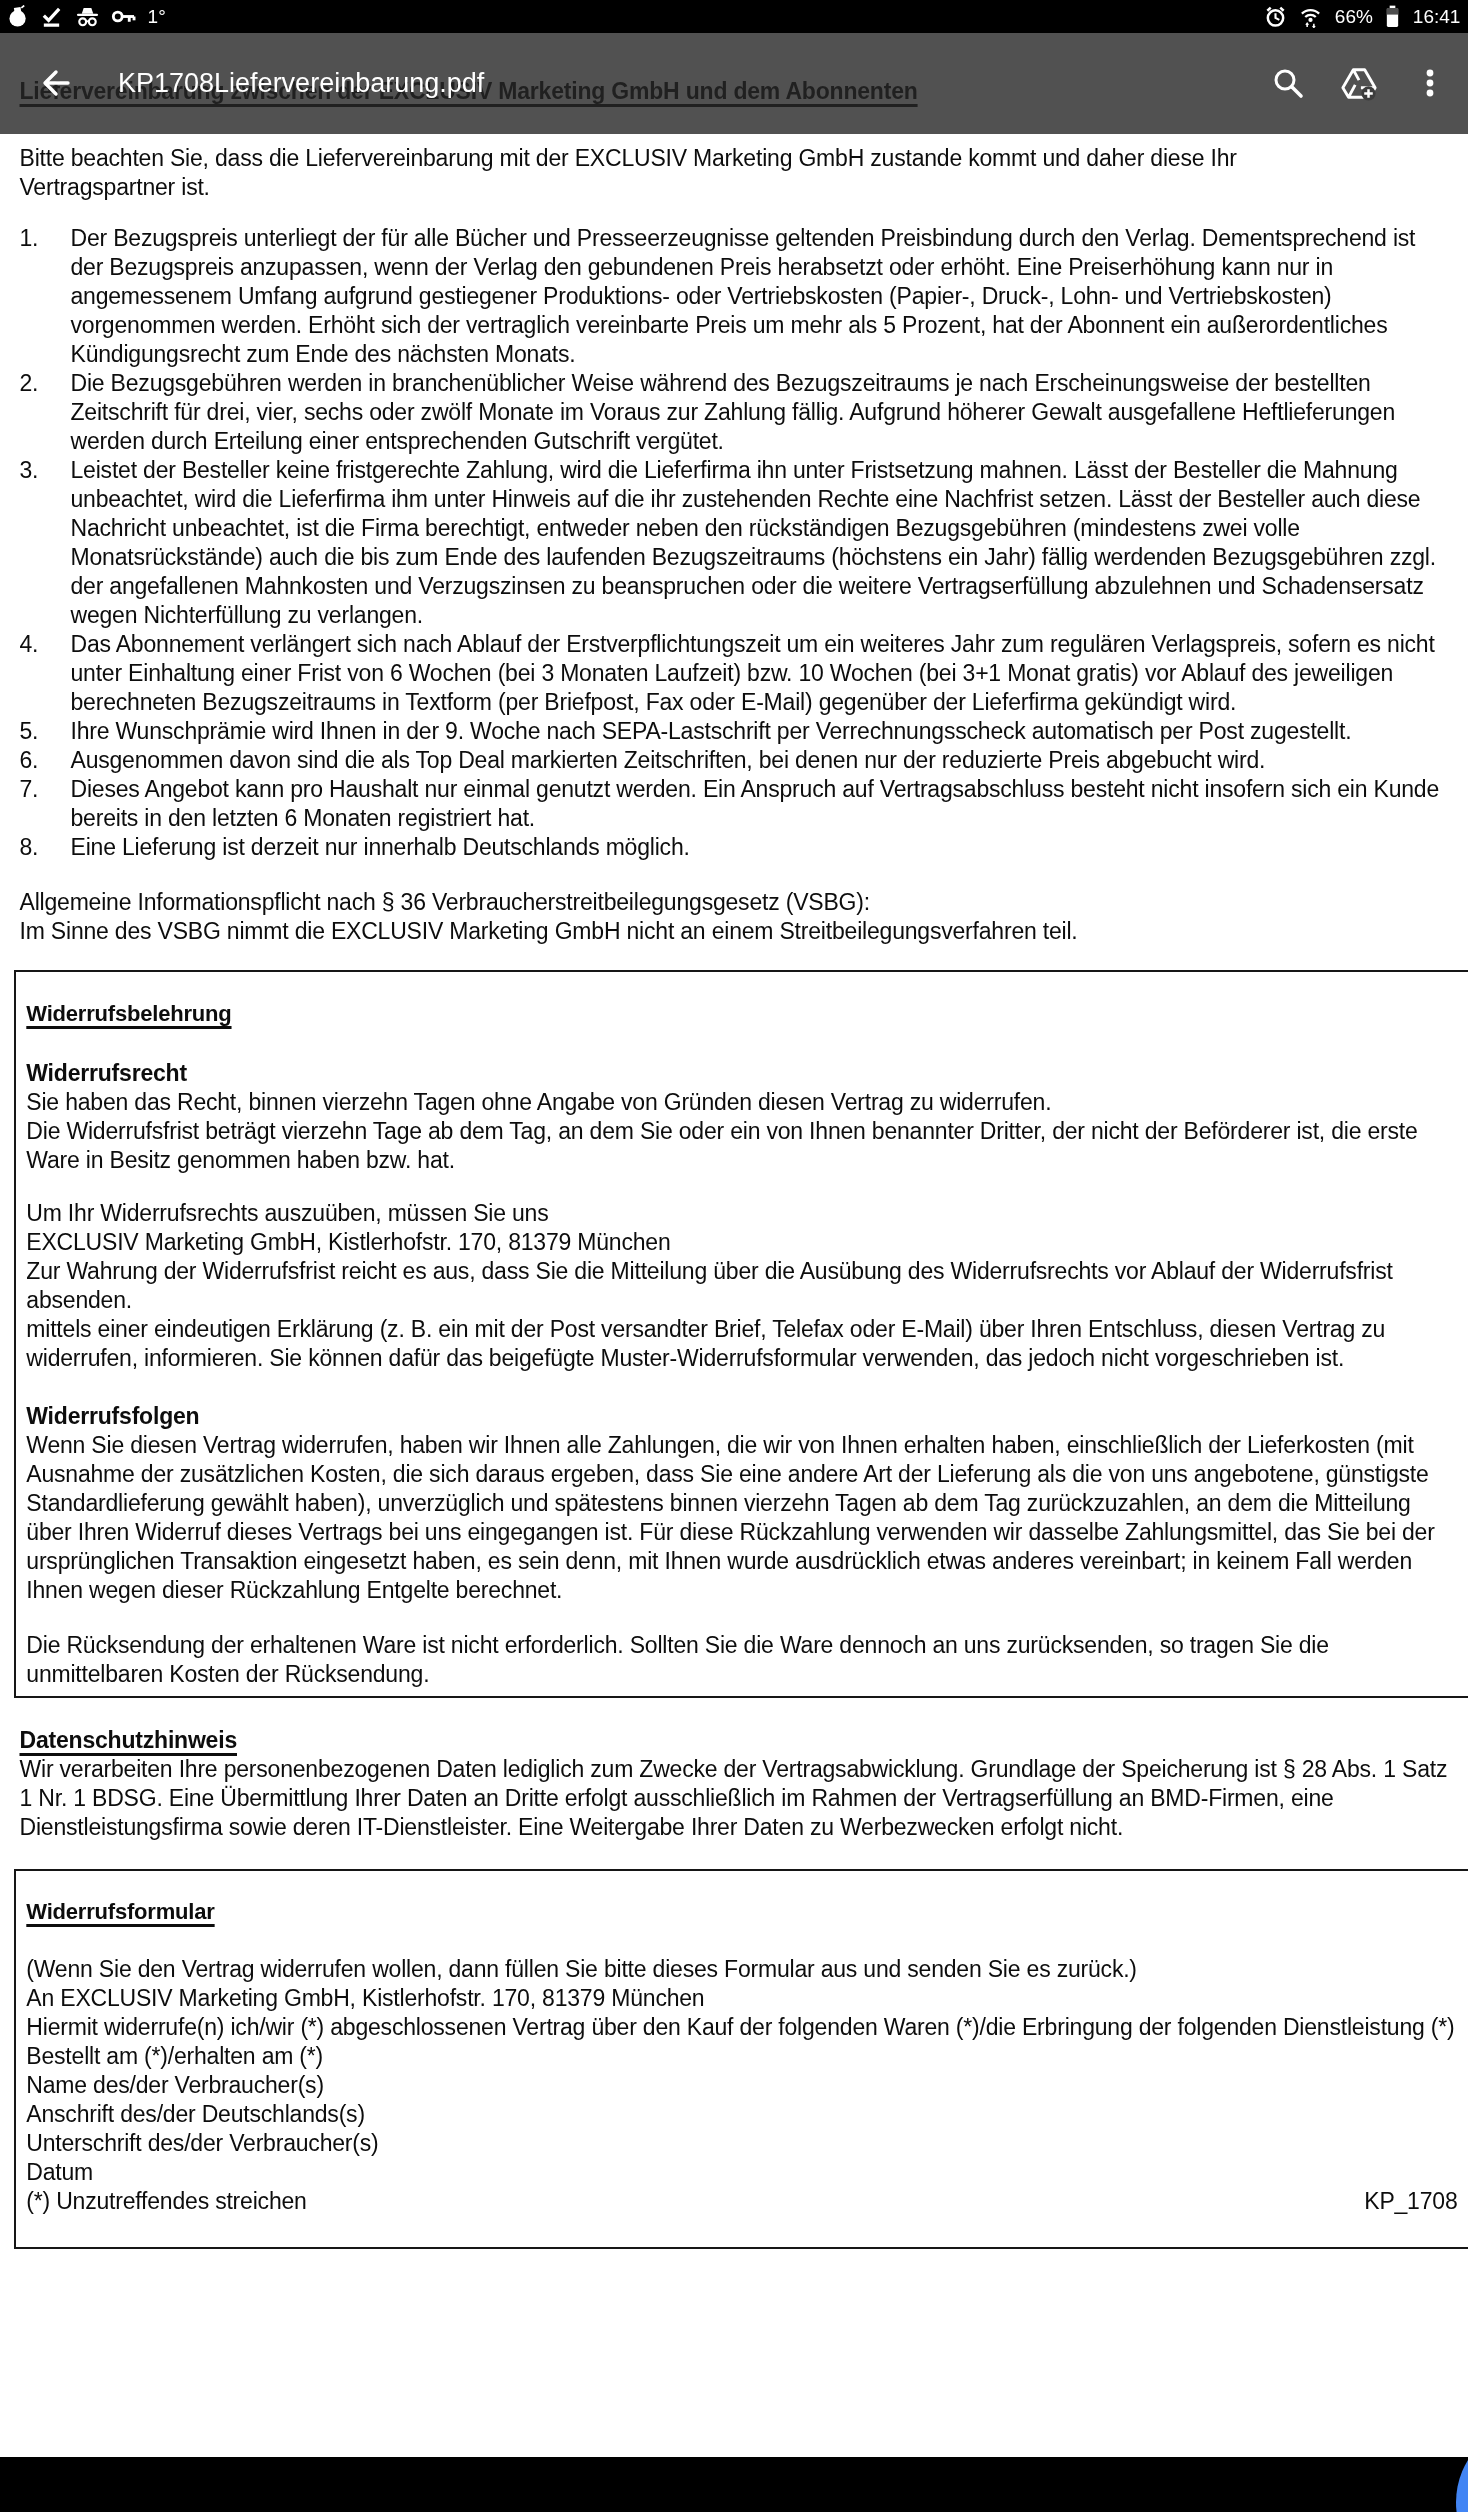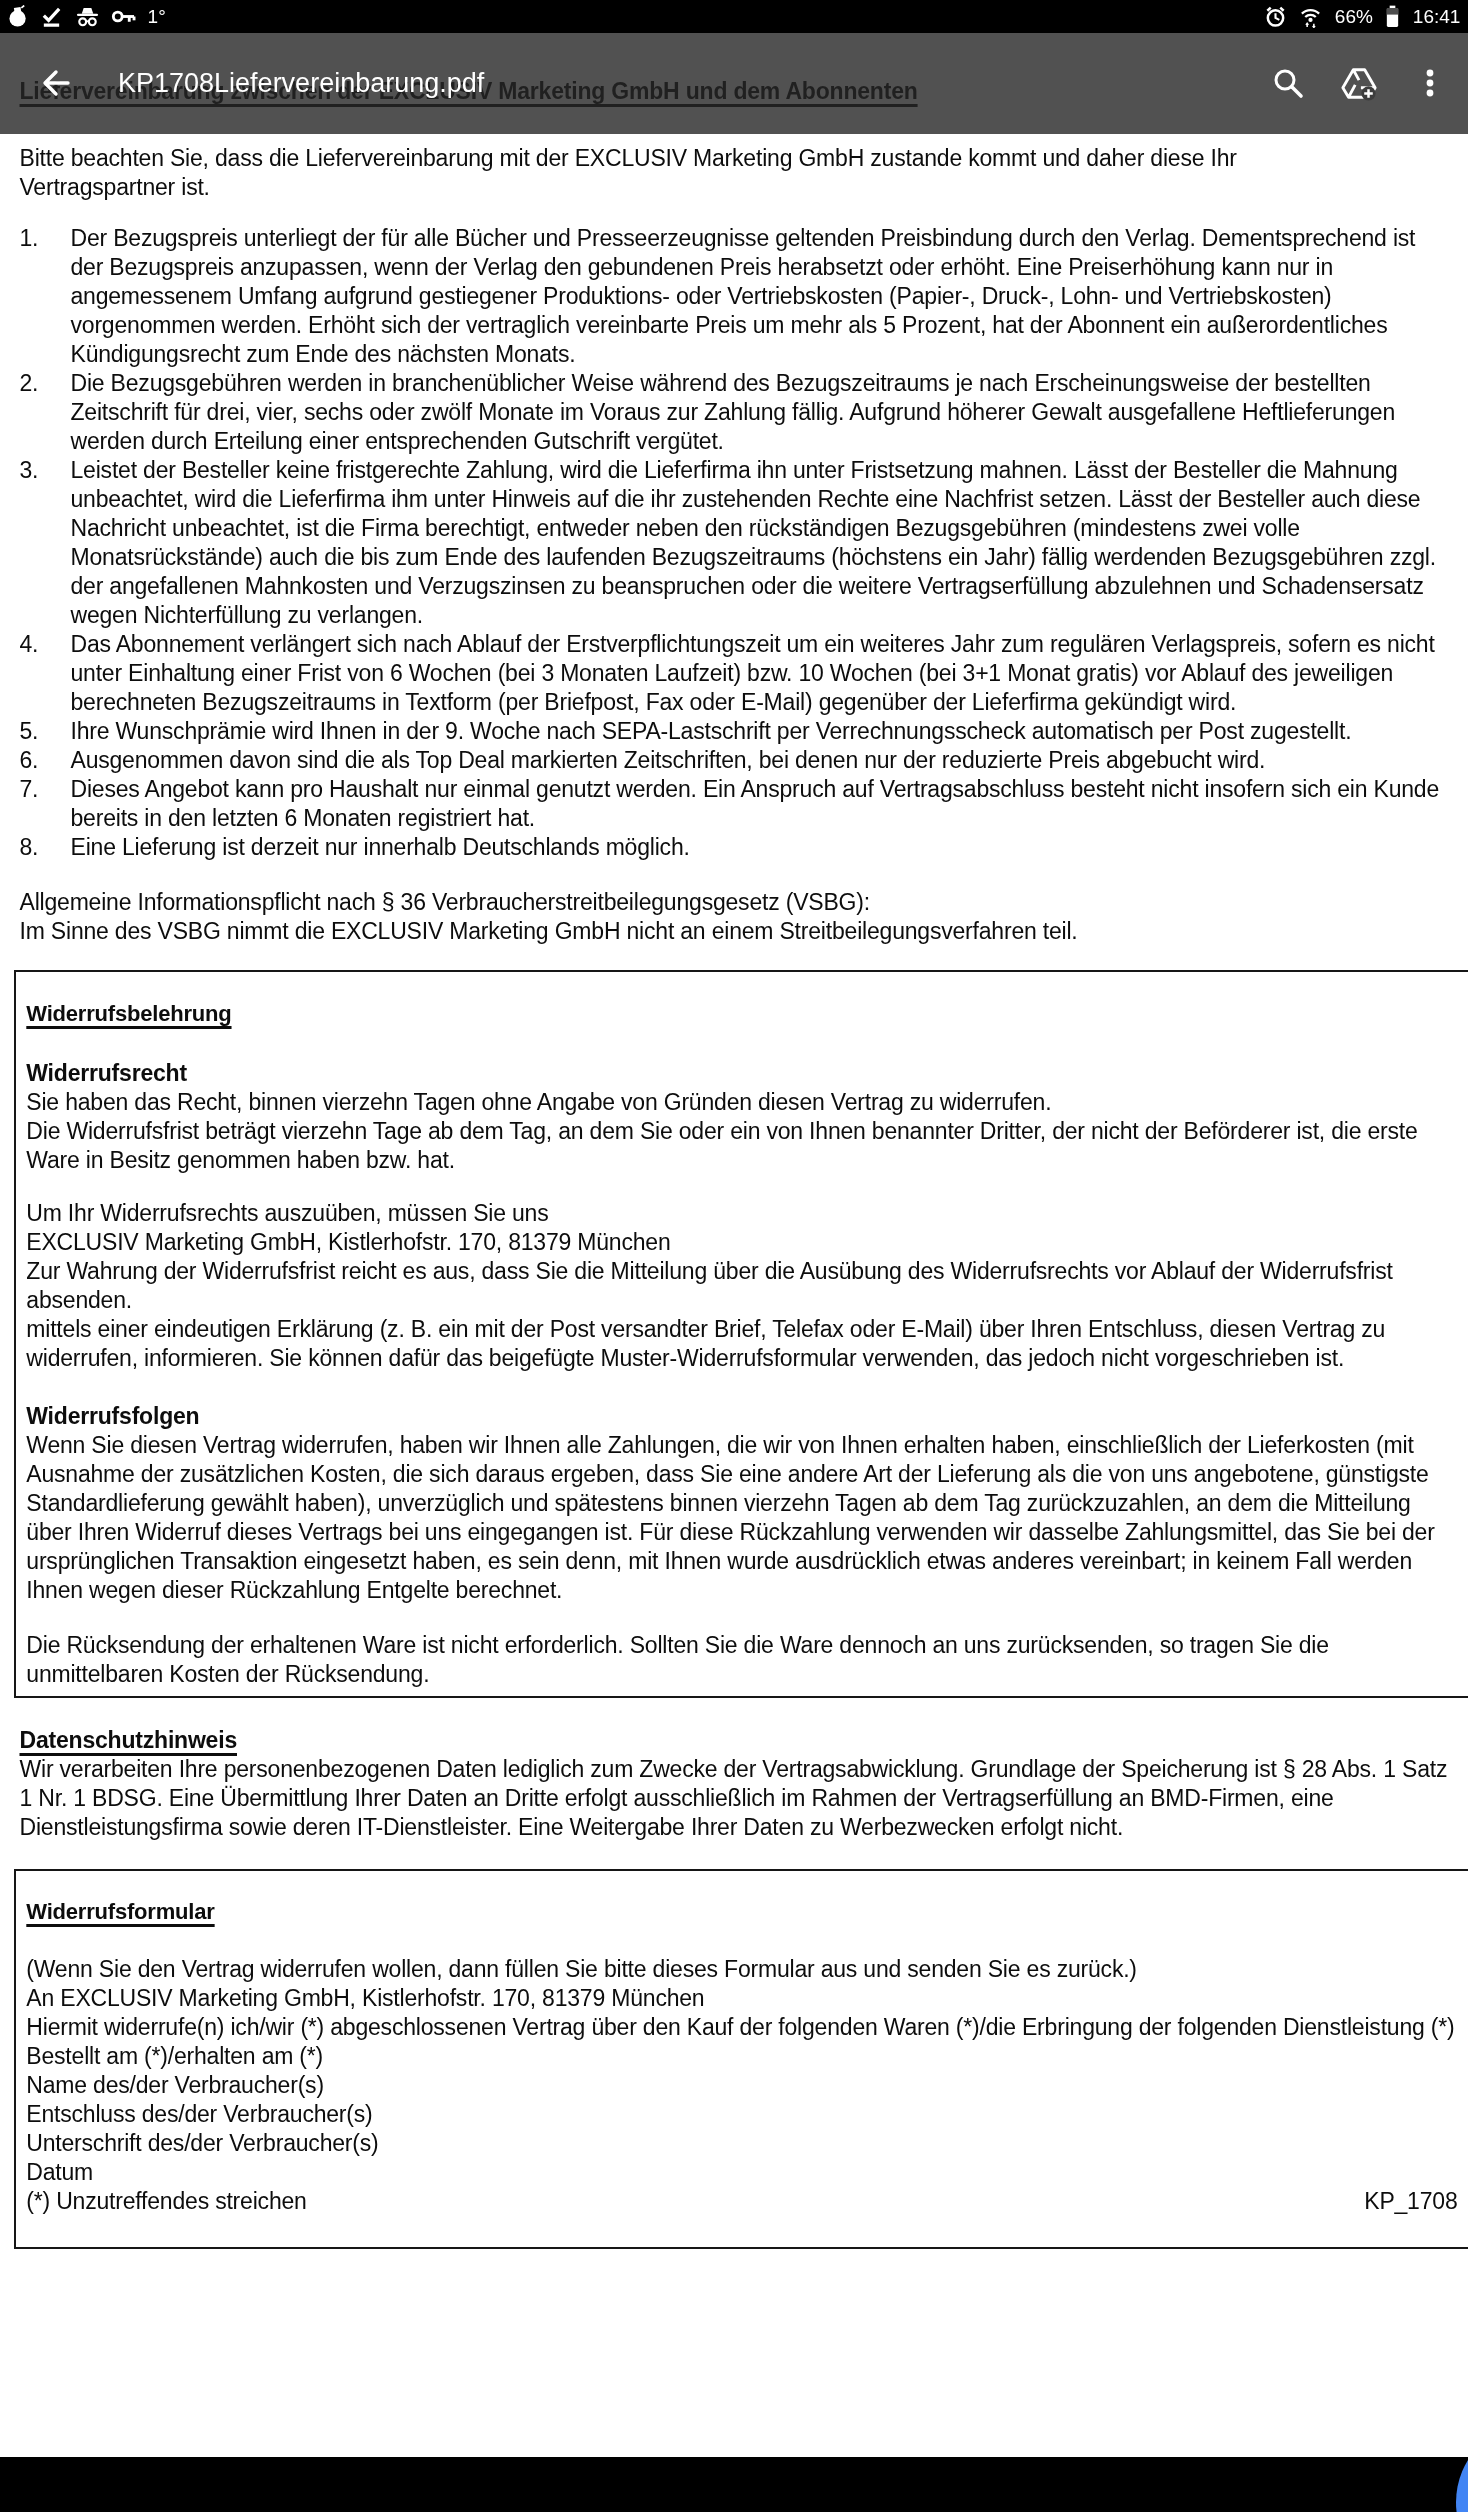--- a/index.html
+++ b/index.html
@@ -211,21 +211,21 @@
     </div>
 
     <div class="formbox">
       <div class="box-title">Widerrufsformular</div>
       <div class="form-lines">
         <div>(Wenn Sie den Vertrag widerrufen wollen, dann füllen Sie bitte dieses Formular aus und senden Sie es zurück.)</div>
         <div>An EXCLUSIV Marketing GmbH, Kistlerhofstr. 170, 81379 München</div>
         <div>Hiermit widerrufe(n) ich/wir (*) abgeschlossenen Vertrag über den Kauf der folgenden Waren (*)/die Erbringung der folgenden Dienstleistung (*)</div>
         <div>Bestellt am (*)/erhalten am (*)</div>
         <div>Name des/der Verbraucher(s)</div>
-        <div>Entschluss des/der Verbraucher(s)</div>
+        <div>Anschrift des/der Deutschlands(s)</div>
         <div>Unterschrift des/der Verbraucher(s)</div>
         <div>Datum</div>
         <div class="form-foot">
           <span>(*) Unzutreffendes streichen</span>
           <span>KP_1708</span>
         </div>
       </div>
     </div>
 
   </div>

